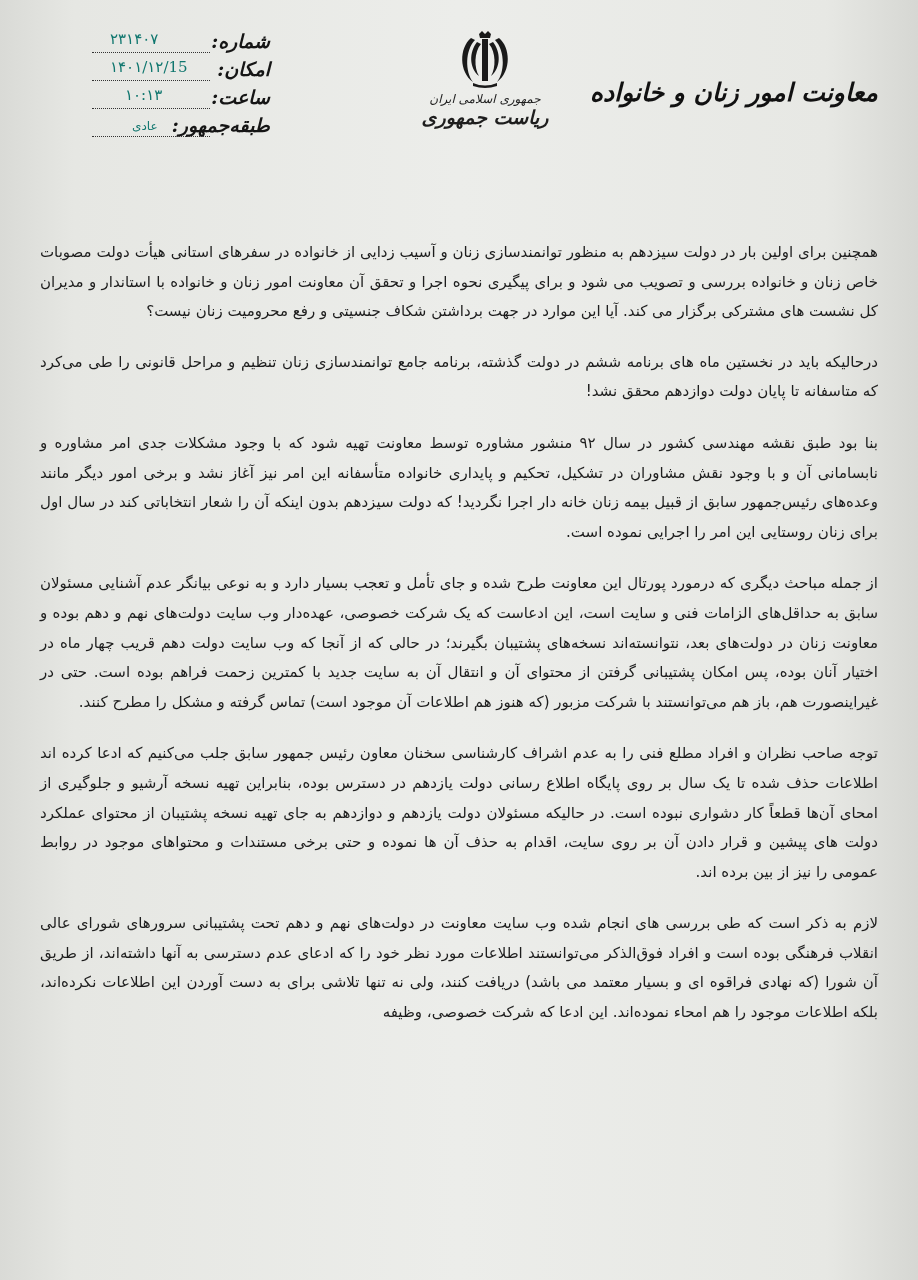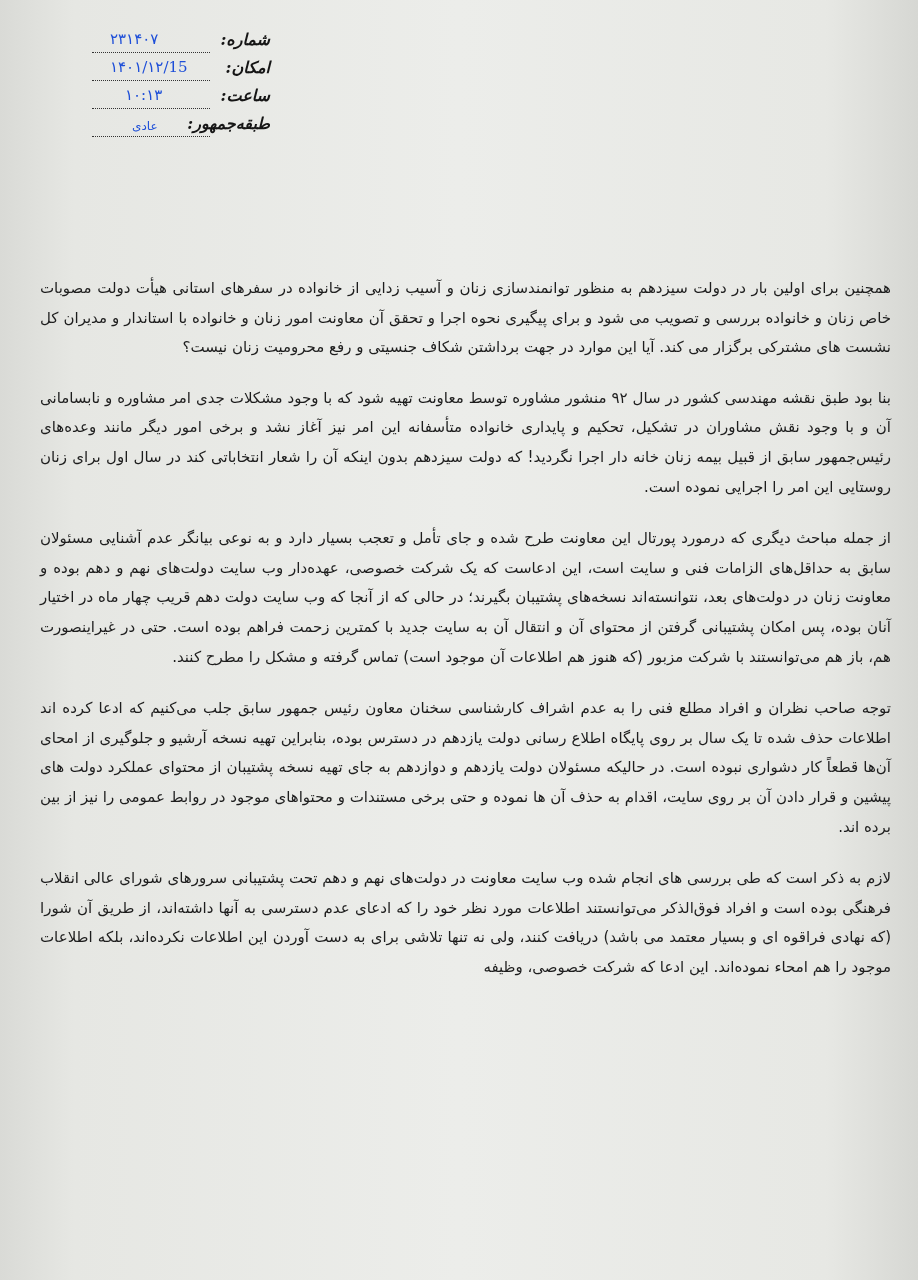--- a/index.html
+++ b/index.html
@@ -11,41 +11,41 @@
     position:relative;
   }
   .page { position:absolute; left:0; top:0; width:918px; height:1280px; }
   .header { position:absolute; top:0; left:0; width:918px; height:220px; }
 
   .meta { position:absolute; left:70px; top:30px; width:200px; direction:rtl; }
   .meta-row { position:relative; height:28px; margin-bottom:0; }
   .meta-label {
     position:absolute; right:0; top:0;
     font-family:"DejaVu Serif", serif; font-style:italic; font-weight:bold;
-    font-size:16px; color:#151515;
+    font-size:19px; color:#151515;
   }
   .meta-line { position:absolute; left:22px; width:118px; top:22px; border-bottom:1.5px dotted #333; }
   .meta-value {
     position:absolute; left:40px; top:0px; direction:ltr;
-    font-family:"DejaVu Serif", serif; font-size:15px; color:#1d4ed8;
+    font-family:"DejaVu Serif", serif; font-size:15px; color:#0f766e;
   }
   .meta-value.small { font-size:12px; top:5px; left:62px; font-family:"DejaVu Sans", sans-serif; }
 
   .emblem { position:absolute; left:420px; top:30px; width:130px; text-align:center; }
   .emblem svg { display:block; margin:0 auto; }
   .emblem-line1 { font-family:"DejaVu Serif", serif; font-style:italic; font-size:12px; margin-top:4px; direction:rtl; }
   .emblem-line2 { font-family:"DejaVu Serif", serif; font-style:italic; font-weight:bold; font-size:19px; direction:rtl; margin-top:0px; }
 
   .office-title {
     position:absolute; right:40px; top:78px; direction:rtl;
     font-family:"DejaVu Serif", serif; font-style:italic; font-weight:bold;
     font-size:25px; color:#111;
   }
 
-  .body { position:absolute; left:40px; right:27px; top:238px; direction:rtl;margin-top:36px; }
+  .body { position:absolute; left:40px; right:40px; top:238px; direction:rtl; }
   .para {
     font-family:"DejaVu Sans", sans-serif; font-size:15px; line-height:29.6px;
     text-align:justify; text-align-last:right; margin:0 0 22px 0; color:#1d1d1d;
   }
   .para.p1 { margin-bottom:21px; }
 </style>
 </head>
 <body>
 
 <div class="page">
@@ -67,23 +67,40 @@
         <span class="meta-line"></span>
         <span class="meta-value" style="left:55px">۱۰:۱۳</span>
       </div>
       <div class="meta-row">
         <span class="meta-label">طبقه‌جمهور:</span>
         <span class="meta-line"></span>
         <span class="meta-value small">عادی</span>
       </div>
     </div>
 
+    <div class="emblem">
+      <span>
+        <svg width="56" height="58" viewBox="0 0 56 58">
+          <path d="M14 8 C2 18 2 42 16 52 C8 42 8 20 18 10 Z" fill="#1a1a1a"></path>
+          <path d="M42 8 C54 18 54 42 40 52 C48 42 48 20 38 10 Z" fill="#1a1a1a"></path>
+          <path d="M20 12 C12 22 12 38 22 46 C17 38 17 22 24 14 Z" fill="#1a1a1a"></path>
+          <path d="M36 12 C44 22 44 38 34 46 C39 38 39 22 32 14 Z" fill="#1a1a1a"></path>
+          <rect x="25" y="9" width="6" height="42" fill="#1a1a1a"></rect>
+          <path d="M22 4 L25 1 L28 4 L31 1 L34 4 L33 8 L23 8 Z" fill="#1a1a1a"></path>
+          <path d="M16 53 Q28 58 40 53 L40 56 Q28 60 16 56 Z" fill="#1a1a1a"></path>
+        </svg>
+      </span>
+      <div class="emblem-line1">جمهوری اسلامی ایران</div>
+      <div class="emblem-line2">ریاست جمهوری</div>
+    </div>
 
+    <div class="office-title">معاونت امور زنان و خانواده</div>
   </div>
 
   <div class="body">
     <p class="para p1">همچنین برای اولین بار در دولت سیزدهم به منظور توانمندسازی زنان و آسیب زدایی از خانواده در سفرهای استانی هیأت دولت مصوبات خاص زنان و خانواده بررسی و تصویب می شود و برای پیگیری نحوه اجرا و تحقق آن معاونت امور زنان و خانواده با استاندار و مدیران کل نشست های مشترکی برگزار می کند. آیا این موارد در جهت برداشتن شکاف جنسیتی و رفع محرومیت زنان نیست؟</p>
+    <p class="para">درحالیکه باید در نخستین ماه های برنامه ششم در دولت گذشته، برنامه جامع توانمندسازی زنان تنظیم و مراحل قانونی را طی می‌کرد که متاسفانه تا پایان دولت دوازدهم محقق نشد!</p>
     <p class="para">بنا بود طبق نقشه مهندسی کشور در سال ۹۲ منشور مشاوره توسط معاونت تهیه شود که با وجود مشکلات جدی امر مشاوره و نابسامانی آن و با وجود نقش مشاوران در تشکیل، تحکیم و پایداری خانواده متأسفانه این امر نیز آغاز نشد و برخی امور دیگر مانند وعده‌های رئیس‌جمهور سابق از قبیل بیمه زنان خانه دار اجرا نگردید! که  دولت سیزدهم بدون اینکه آن را شعار انتخاباتی کند در سال اول برای زنان روستایی این امر را اجرایی نموده است.</p>
     <p class="para">از جمله مباحث دیگری که درمورد پورتال این معاونت طرح شده و جای تأمل و تعجب بسیار دارد و به نوعی بیانگر عدم آشنایی مسئولان سابق به حداقل‌های الزامات فنی و سایت است، این ادعاست که یک شرکت خصوصی، عهده‌دار وب سایت دولت‌های نهم و دهم بوده و معاونت زنان در دولت‌های بعد، نتوانسته‌اند نسخه‌های پشتیبان بگیرند؛ در حالی که از آنجا که وب سایت دولت دهم قریب چهار ماه در اختیار آنان بوده، پس امکان پشتیبانی گرفتن از محتوای آن و انتقال آن به سایت جدید با کمترین زحمت فراهم بوده است. حتی در غیراینصورت هم، باز هم می‌توانستند با شرکت مزبور (که هنوز هم اطلاعات آن موجود است) تماس گرفته و مشکل را مطرح کنند.</p>
     <p class="para">توجه صاحب نظران و افراد مطلع فنی را به عدم اشراف کارشناسی سخنان معاون رئیس جمهور سابق جلب می‌کنیم که ادعا کرده اند اطلاعات حذف شده تا یک سال بر روی پایگاه اطلاع رسانی دولت یازدهم در دسترس بوده، بنابراین تهیه نسخه آرشیو و جلوگیری از امحای آن‌ها قطعاً کار دشواری نبوده است. در حالیکه مسئولان دولت یازدهم و دوازدهم به جای تهیه نسخه پشتیبان از محتوای عملکرد دولت های پیشین و قرار دادن آن بر روی سایت، اقدام به حذف آن ها نموده و حتی برخی مستندات و محتواهای موجود در روابط عمومی را نیز از بین برده اند.</p>
     <p class="para">لازم به ذکر است که طی بررسی های انجام شده وب سایت معاونت در دولت‌های نهم و دهم تحت پشتیبانی سرورهای شورای عالی انقلاب فرهنگی بوده است و افراد فوق‌الذکر می‌توانستند اطلاعات مورد نظر خود را که ادعای عدم دسترسی به آنها داشته‌اند، از طریق آن شورا (که نهادی فراقوه ای و بسیار معتمد می باشد) دریافت کنند، ولی نه تنها تلاشی برای به دست آوردن این اطلاعات نکرده‌اند، بلکه اطلاعات موجود را هم امحاء نموده‌اند. این ادعا که شرکت خصوصی، وظیفه</p>
   </div>
 </div>
 
 </body></html>

